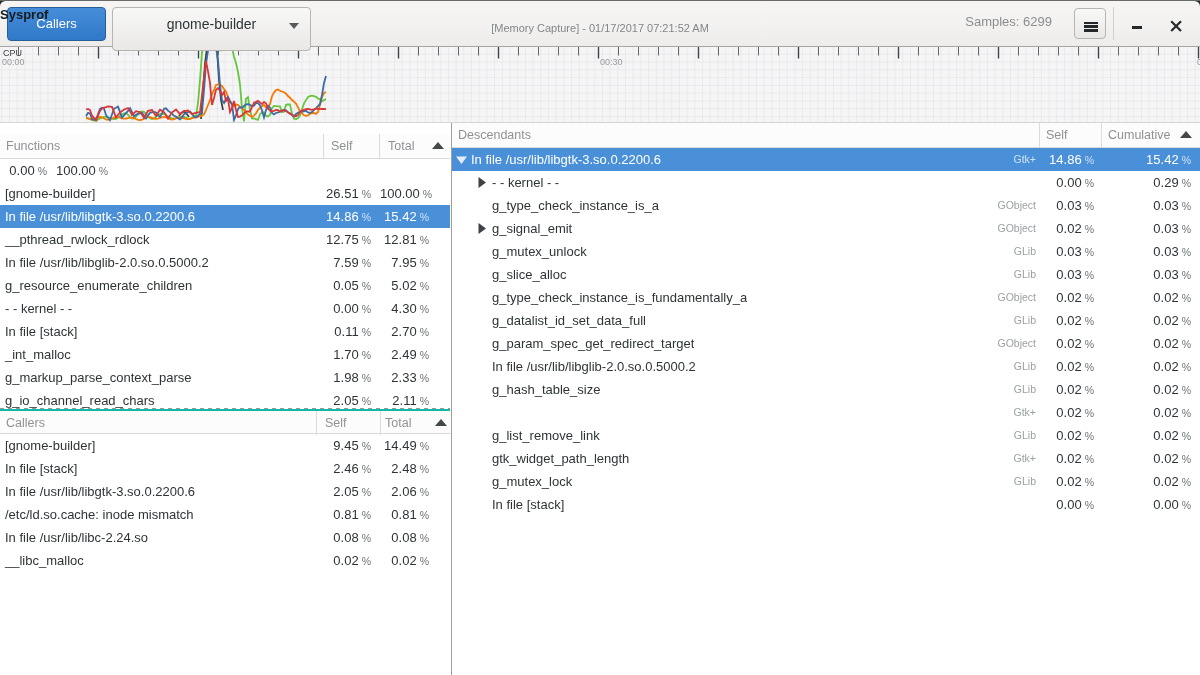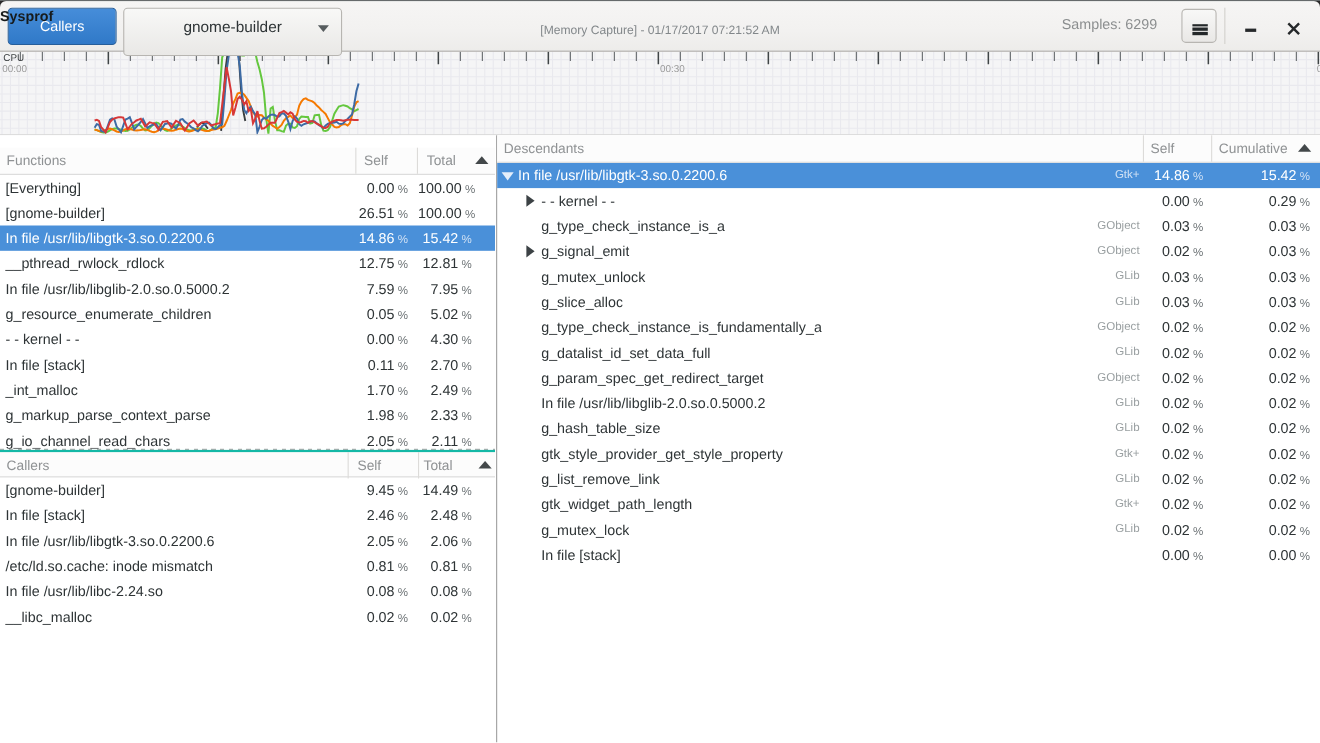--- a/index.html
+++ b/index.html
@@ -117,21 +117,20 @@
     <div class="fclip">
     <div class="thead">
       <span class="h1">Functions</span>
       <span style="position:absolute;left:331px">Self</span>
       <span style="position:absolute;left:388px">Total</span>
       <span class="sep" style="left:323px"></span>
       <span class="sep" style="left:379px"></span>
       <span class="arrow-up" style="left:432px"></span>
     </div>
     <div class="row">
-          <div class="c1">[Everything]</div>
           <div class="c2">0.00<span class="pc">%</span></div>
           <div class="c3">100.00<span class="pc">%</span></div>
         </div>
         <div class="row">
           <div class="c1">[gnome-builder]</div>
           <div class="c2">26.51<span class="pc">%</span></div>
           <div class="c3">100.00<span class="pc">%</span></div>
         </div>
         <div class="row sel">
           <div class="c1">In file /usr/lib/libgtk-3.so.0.2200.6</div>
@@ -308,21 +307,20 @@
       </div>
       <div class="drow" style="padding-left:24px">
         <svg class="exp" width="14" height="23"></svg>
         <div class="dname">g_hash_table_size</div>
         <span class="tag">GLib</span>
         <div class="c2r">0.02<span class="pc">%</span></div>
         <div class="c3r">0.02<span class="pc">%</span></div>
       </div>
       <div class="drow" style="padding-left:24px">
         <svg class="exp" width="14" height="23"></svg>
-        <div class="dname">gtk_style_provider_get_style_property</div>
         <span class="tag">Gtk+</span>
         <div class="c2r">0.02<span class="pc">%</span></div>
         <div class="c3r">0.02<span class="pc">%</span></div>
       </div>
       <div class="drow" style="padding-left:24px">
         <svg class="exp" width="14" height="23"></svg>
         <div class="dname">g_list_remove_link</div>
         <span class="tag">GLib</span>
         <div class="c2r">0.02<span class="pc">%</span></div>
         <div class="c3r">0.02<span class="pc">%</span></div>

